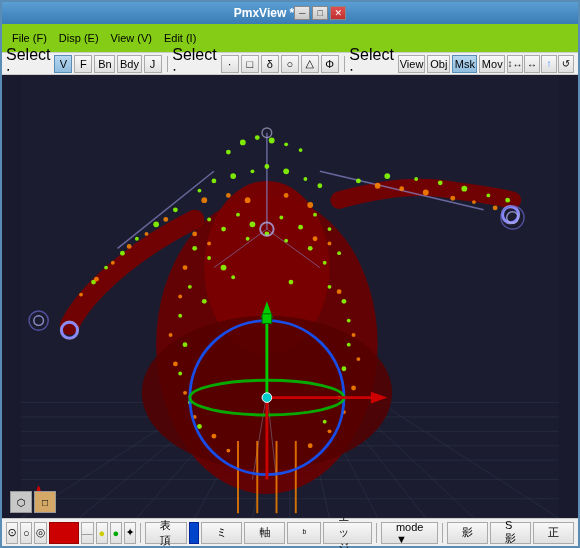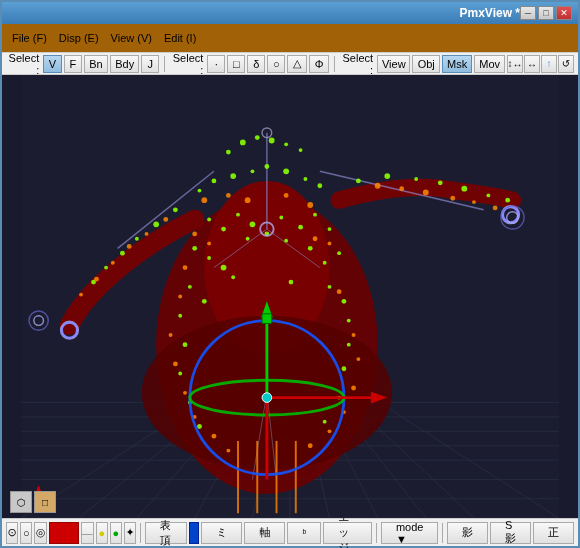--- a/index.html
+++ b/index.html
@@ -21,21 +21,21 @@
       display: flex;
       flex-direction: column;
     }
 
     .title-bar {
       background: linear-gradient(to bottom, #5a9fd4, #3a7bb5);
       color: white;
       padding: 3px 6px;
       display: flex;
       align-items: center;
-      justify-content: flex-end;
+      justify-content: center;
       height: 22px;
       flex-shrink: 0;
     }
 
     .title-bar-text {
       font-size: 12px;
       font-weight: bold;
       color: white;
     }
 
@@ -54,21 +54,21 @@
       justify-content: center;
       font-size: 9px;
       cursor: pointer;
       color: #333;
     }
 
     .title-btn.close { background: linear-gradient(to bottom, #e05050, #c03030); color: white; }
 
     
     .menu-bar {
-      background: #a16207;
+      background: #84cc16;
       border-bottom: 1px solid #ccc;
       padding: 14px 4px;
       display: flex;
       align-items: center;
       height: 28px;
       flex-shrink: 0;
     }
 
     .menu-item {
       padding: 1px 6px;
@@ -82,21 +82,21 @@
       background: #f0f0f0;
       border-bottom: 1px solid #ccc;
       padding: 2px 4px;
       display: flex;
       align-items: center;
       height: 22px;
       flex-shrink: 0;
       gap: 2px;
     }
 
-    .toolbar-label { font-size: 11px; color: #000; margin-right: 2px; text-align: right; }
+    .toolbar-label { font-size: 16px; color: #000; margin-right: 2px; }
 
     .toolbar-btn {
       padding: 1px 5px;
       background: linear-gradient(to bottom, #f8f8f8, #e0e0e0);
       border: 1px solid #aaa;
       font-size: 11px;
       cursor: pointer;
       min-width: 18px;
       height: 18px;
       display: flex;

